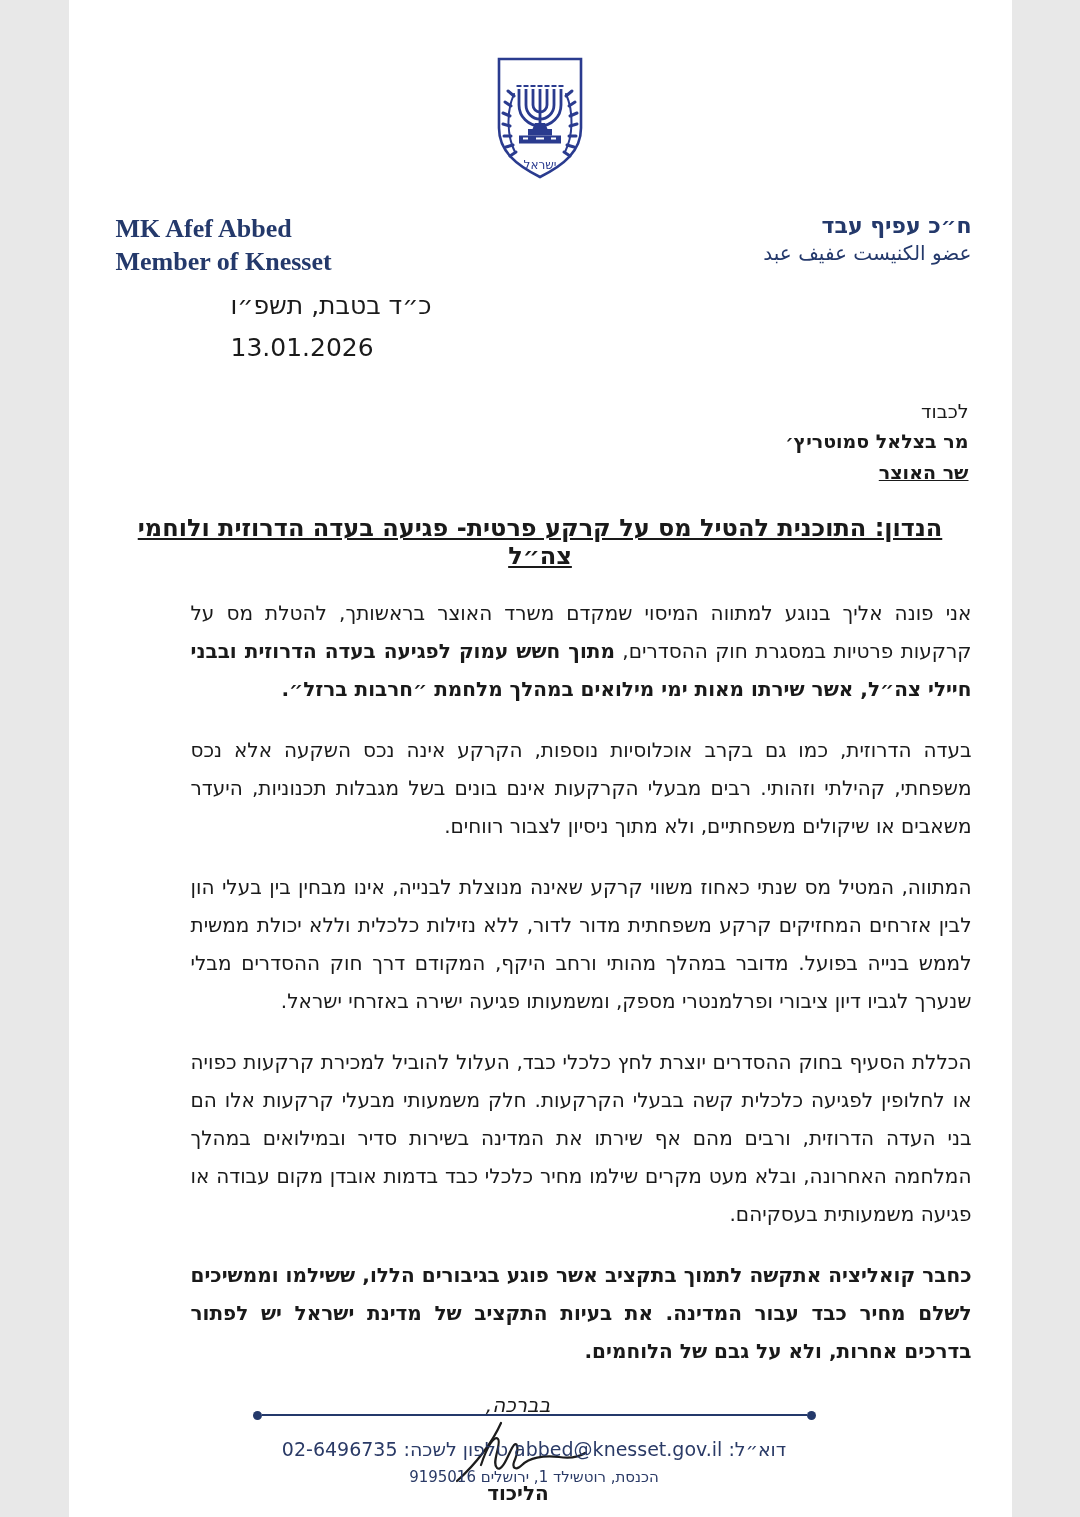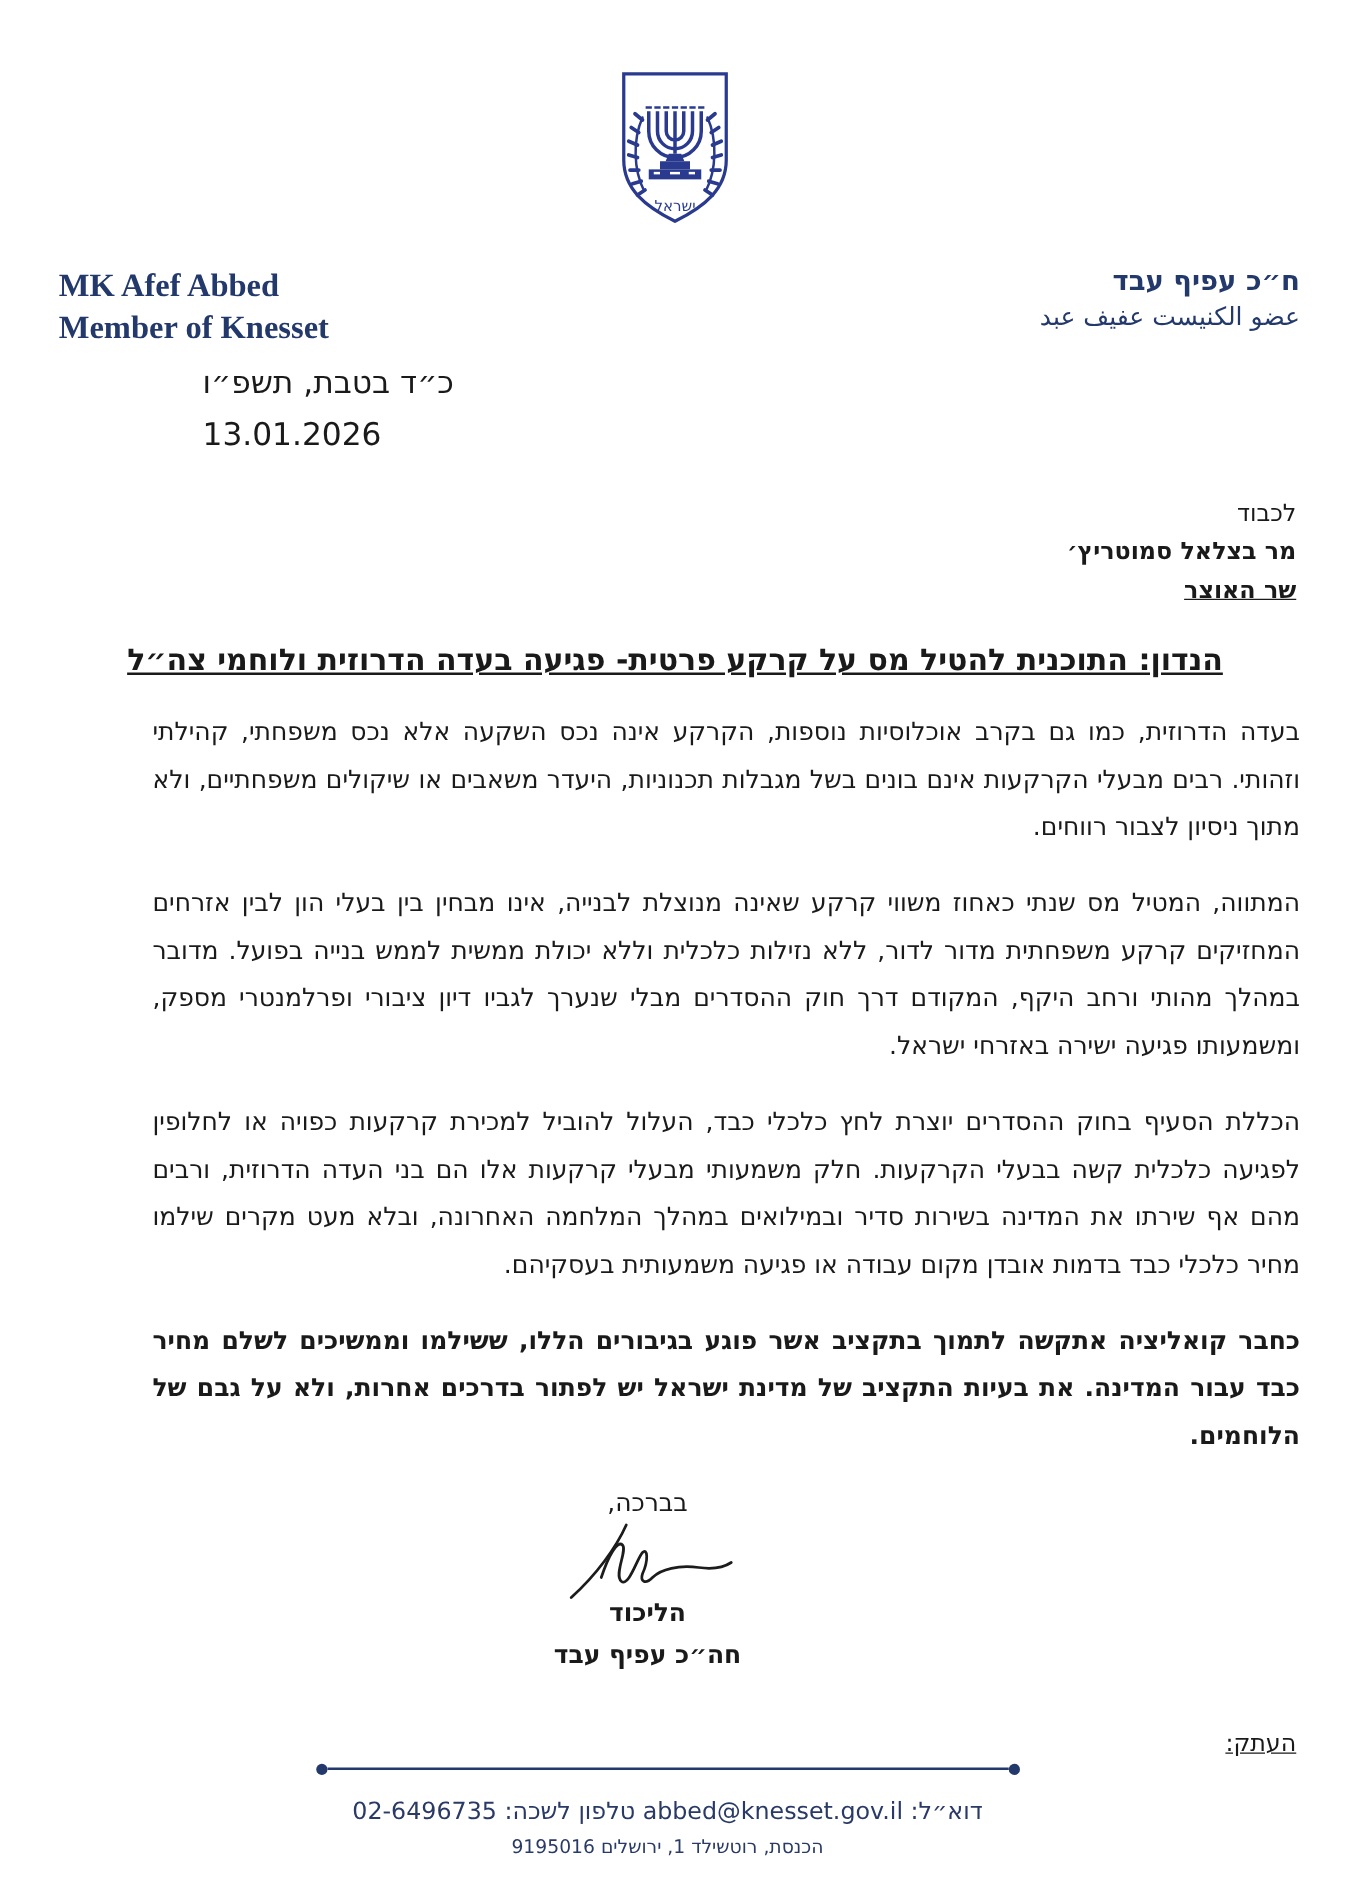--- a/index.html
+++ b/index.html
@@ -1,18 +1,18 @@
 <!DOCTYPE html>
 <html lang="he"><head>
 <meta charset="utf-8">
 <style>
   html,body{margin:0;padding:0;background:#e8e8e8;}
   .page{
     position:relative;
-    width:1080px;height:1517px;
+    width:943px;height:1517px;
     margin:0 auto;
     background:#ffffff;
     font-family:"DejaVu Sans",sans-serif;
     color:#1a1a1a;
     overflow:hidden;
   }
   
   .emblem-wrap{display:flex;justify-content:center;padding-top:52px;}
   
   .header-row{
@@ -44,21 +44,21 @@
   .body-text{margin:24px 40px 0 122px;}
   .body-text p{
     direction:rtl;text-align:justify;
     font-size:20px;line-height:38px;
     margin:0 0 23px 0;
   }
   .body-text p .b{font-weight:bold;}
   .body-text p.bold{font-weight:bold;}
   
   .closing{width:280px;margin:2px auto 0;transform:translateX(-22px);text-align:center;}
-  .closing .sal{font-size:20px;direction:rtl;}
+  .closing .sal{font-size:20px;direction:rtl;font-style:italic;}
   .closing .sig{margin:-4px 0 -18px 0;}
   .closing .signer{font-size:20px;font-weight:bold;direction:rtl;line-height:1.65;}
   
   .cc{direction:rtl;text-align:right;margin:38px 43px 0 40px;font-size:19px;line-height:1.8;}
   .cc .head{text-decoration:underline;}
   
   .footer{position:absolute;left:0;right:12px;bottom:28px;text-align:center;color:#2a3a66;}
   .rule{display:flex;align-items:center;justify-content:center;margin-bottom:14px;}
   .rule .bar{width:545px;height:2px;background:#24396b;}
   .rule .dot{width:9px;height:9px;border-radius:50%;background:#24396b;}
@@ -139,20 +139,21 @@
 
   <div class="recipient">
     <div>לכבוד</div>
     <div class="name">מר בצלאל סמוטריץ׳</div>
     <div class="role">שר האוצר</div>
   </div>
 
   <div class="subject">הנדון: התוכנית להטיל מס על קרקע פרטית- פגיעה בעדה הדרוזית ולוחמי צה״ל</div>
 
   <div class="body-text">
+    <p><span>אני פונה אליך בנוגע למתווה המיסוי שמקדם משרד האוצר בראשותך, להטלת מס על קרקעות פרטיות במסגרת חוק ההסדרים, </span><span class="b">מתוך חשש עמוק לפגיעה בעדה הדרוזית ובבני חיילי צה״ל, אשר שירתו מאות ימי מילואים במהלך מלחמת ״חרבות ברזל״.</span></p>
     <p>בעדה הדרוזית, כמו גם בקרב אוכלוסיות נוספות, הקרקע אינה נכס השקעה אלא נכס משפחתי, קהילתי וזהותי. רבים מבעלי הקרקעות אינם בונים בשל מגבלות תכנוניות, היעדר משאבים או שיקולים משפחתיים, ולא מתוך ניסיון לצבור רווחים.</p>
     <p>המתווה, המטיל מס שנתי כאחוז משווי קרקע שאינה מנוצלת לבנייה, אינו מבחין בין בעלי הון לבין אזרחים המחזיקים קרקע משפחתית מדור לדור, ללא נזילות כלכלית וללא יכולת ממשית לממש בנייה בפועל. מדובר במהלך מהותי ורחב היקף, המקודם דרך חוק ההסדרים מבלי שנערך לגביו דיון ציבורי ופרלמנטרי מספק, ומשמעותו פגיעה ישירה באזרחי ישראל.</p>
     <p>הכללת הסעיף בחוק ההסדרים יוצרת לחץ כלכלי כבד, העלול להוביל למכירת קרקעות כפויה או לחלופין לפגיעה כלכלית קשה בבעלי הקרקעות. חלק משמעותי מבעלי קרקעות אלו הם בני העדה הדרוזית, ורבים מהם אף שירתו את המדינה בשירות סדיר ובמילואים במהלך המלחמה האחרונה, ובלא מעט מקרים שילמו מחיר כלכלי כבד בדמות אובדן מקום עבודה או פגיעה משמעותית בעסקיהם.</p>
     <p class="bold">כחבר קואליציה אתקשה לתמוך בתקציב אשר פוגע בגיבורים הללו, ששילמו וממשיכים לשלם מחיר כבד עבור המדינה. את בעיות התקציב של מדינת ישראל יש לפתור בדרכים אחרות, ולא על גבם של הלוחמים.</p>
   </div>
 
   <div class="closing">
     <div class="sal">בברכה,</div>
     <div class="sig">
       <svg width="150" height="78" viewBox="0 0 150 78">

